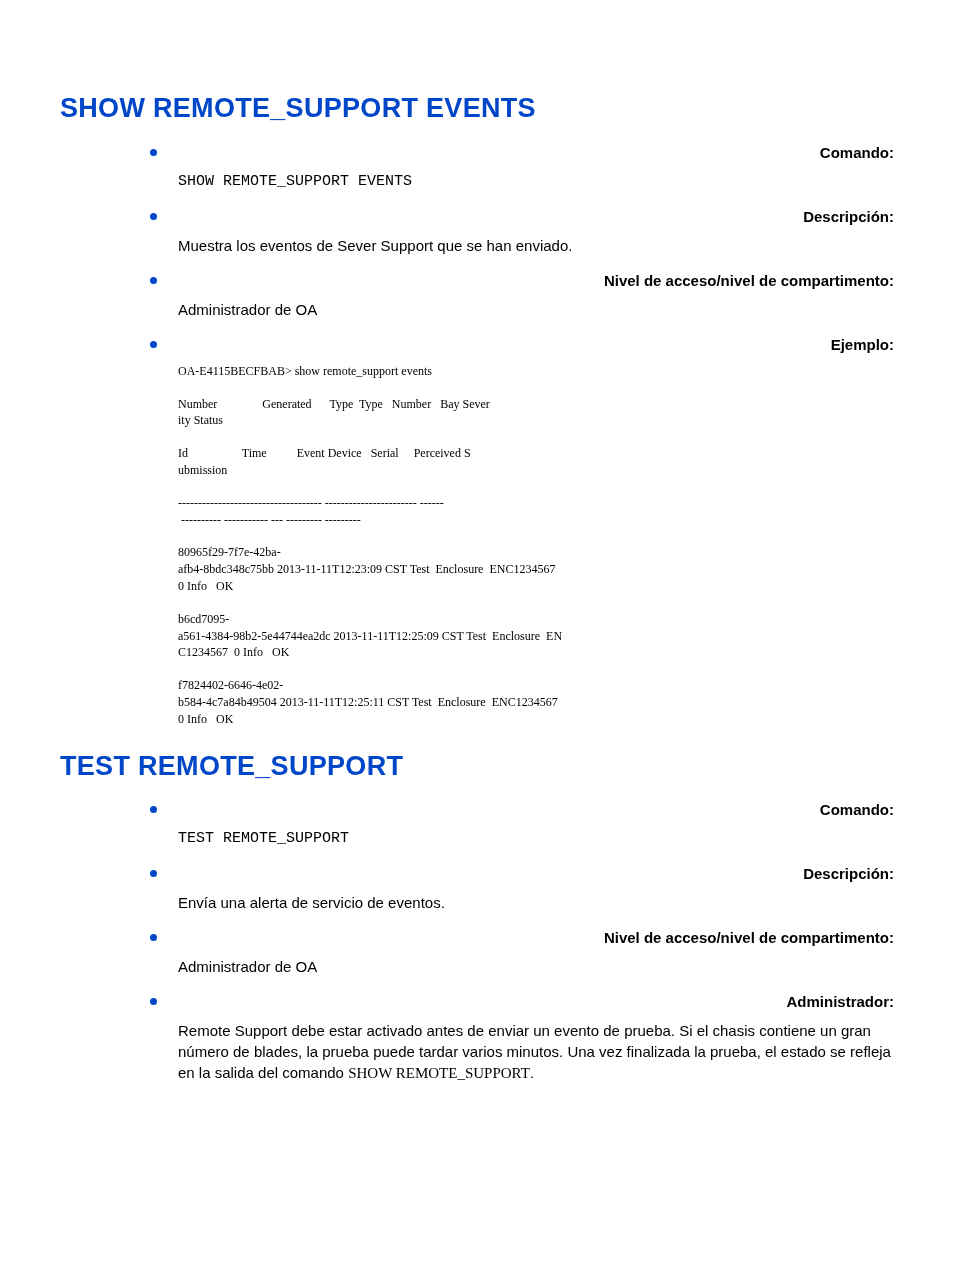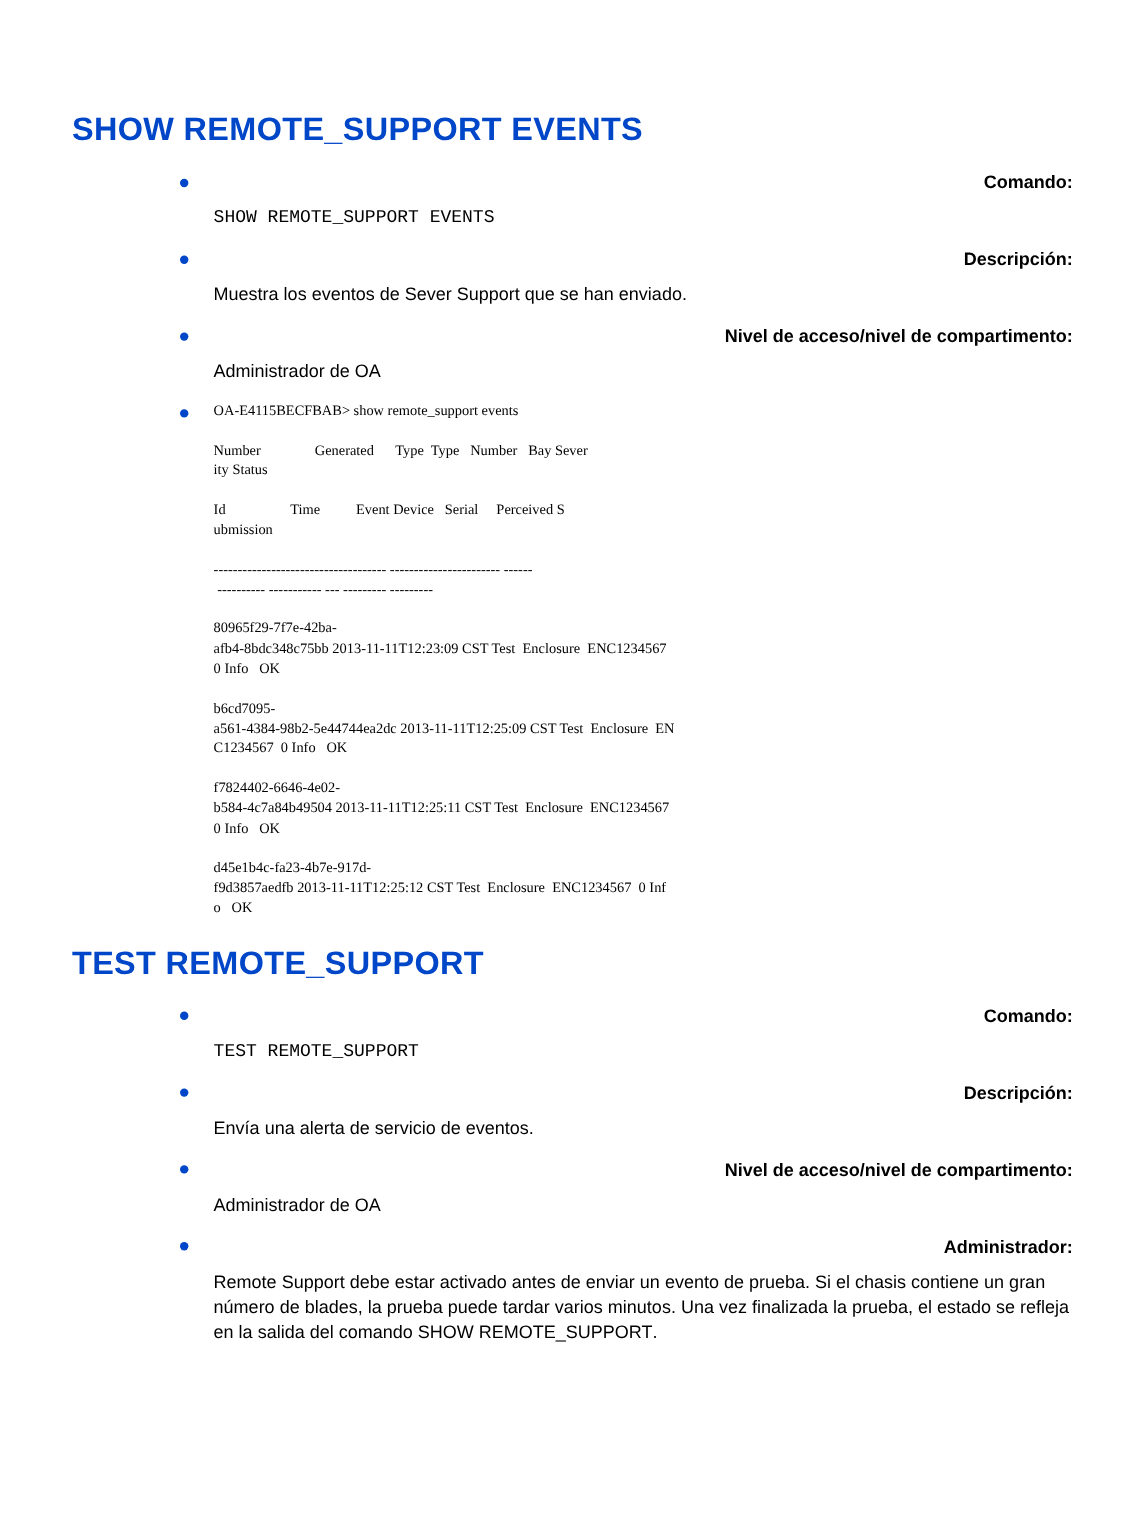--- a/index.html
+++ b/index.html
@@ -47,21 +47,21 @@
   .body-text {
     margin: 0 0 14px 0;
   }
   .code {
     font-family: "Courier New", Courier, monospace;
     font-size: 15px;
     white-space: pre-wrap;
     margin: 0 0 14px 0;
   }
   .code-inline {
-    font-family: Liberation Sans, sans-serif;
+    font-family: Liberation Serif, serif;
     text-align: center;
   }
   .example-block {
     margin: 0 0 14px 0;
   }
   .example-block .code-line {
     font-family: Liberation Serif, serif;
     font-size: 12px;
     white-space: pre-wrap;
     margin: 0 0 16px 0;
@@ -79,40 +79,38 @@
   </li>
   <li>
     <div class="label">Descripción:</div>
     <div class="body-text">Muestra los eventos de Sever Support que se han enviado.</div>
   </li>
   <li>
     <div class="label">Nivel de acceso/nivel de compartimento:</div>
     <div class="body-text">Administrador de OA</div>
   </li>
   <li>
+    <div class="label">Ejemplo:</div>
     <div class="example-block">
       <div class="code-line">OA-E4115BECFBAB&gt; show remote_support events</div>
       <div class="code-line">Number               Generated      Type  Type   Number   Bay Sever
 ity Status</div>
       <div class="code-line">Id                  Time          Event Device   Serial     Perceived S
 ubmission</div>
       <div class="code-line">------------------------------------ ----------------------- ------
  ---------- ----------- --- --------- ---------</div>
       <div class="code-line">80965f29-7f7e-42ba-
 afb4-8bdc348c75bb 2013-11-11T12:23:09 CST Test  Enclosure  ENC1234567  
 0 Info   OK</div>
       <div class="code-line">b6cd7095-
 a561-4384-98b2-5e44744ea2dc 2013-11-11T12:25:09 CST Test  Enclosure  EN
 C1234567  0 Info   OK</div>
       <div class="code-line">f7824402-6646-4e02-
 b584-4c7a84b49504 2013-11-11T12:25:11 CST Test  Enclosure  ENC1234567  
 0 Info   OK</div>
-      <div class="code-line">d45e1b4c-fa23-4b7e-917d-
-f9d3857aedfb 2013-11-11T12:25:12 CST Test  Enclosure  ENC1234567  0 Inf
-o   OK</div>
     </div>
   </li>
 </ul>
 
 <h1 class="section-heading">TEST REMOTE_SUPPORT</h1>
 
 <ul class="bullets">
   <li>
     <div class="label">Comando:</div>
     <div class="code">TEST REMOTE_SUPPORT</div>

